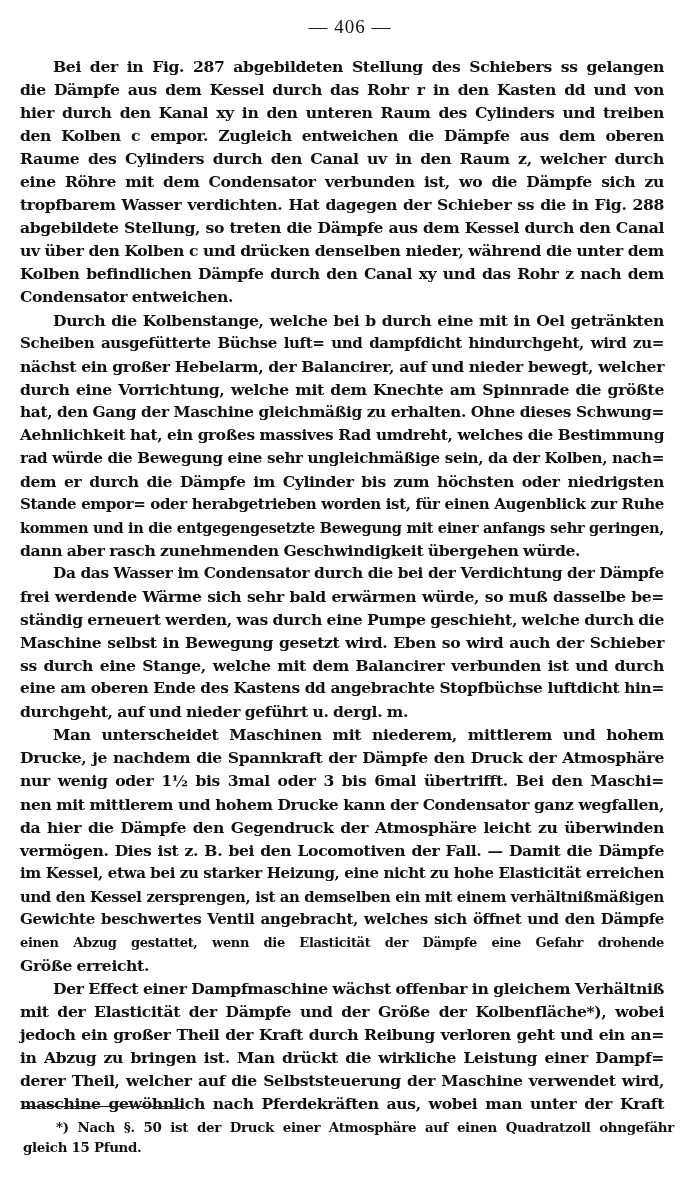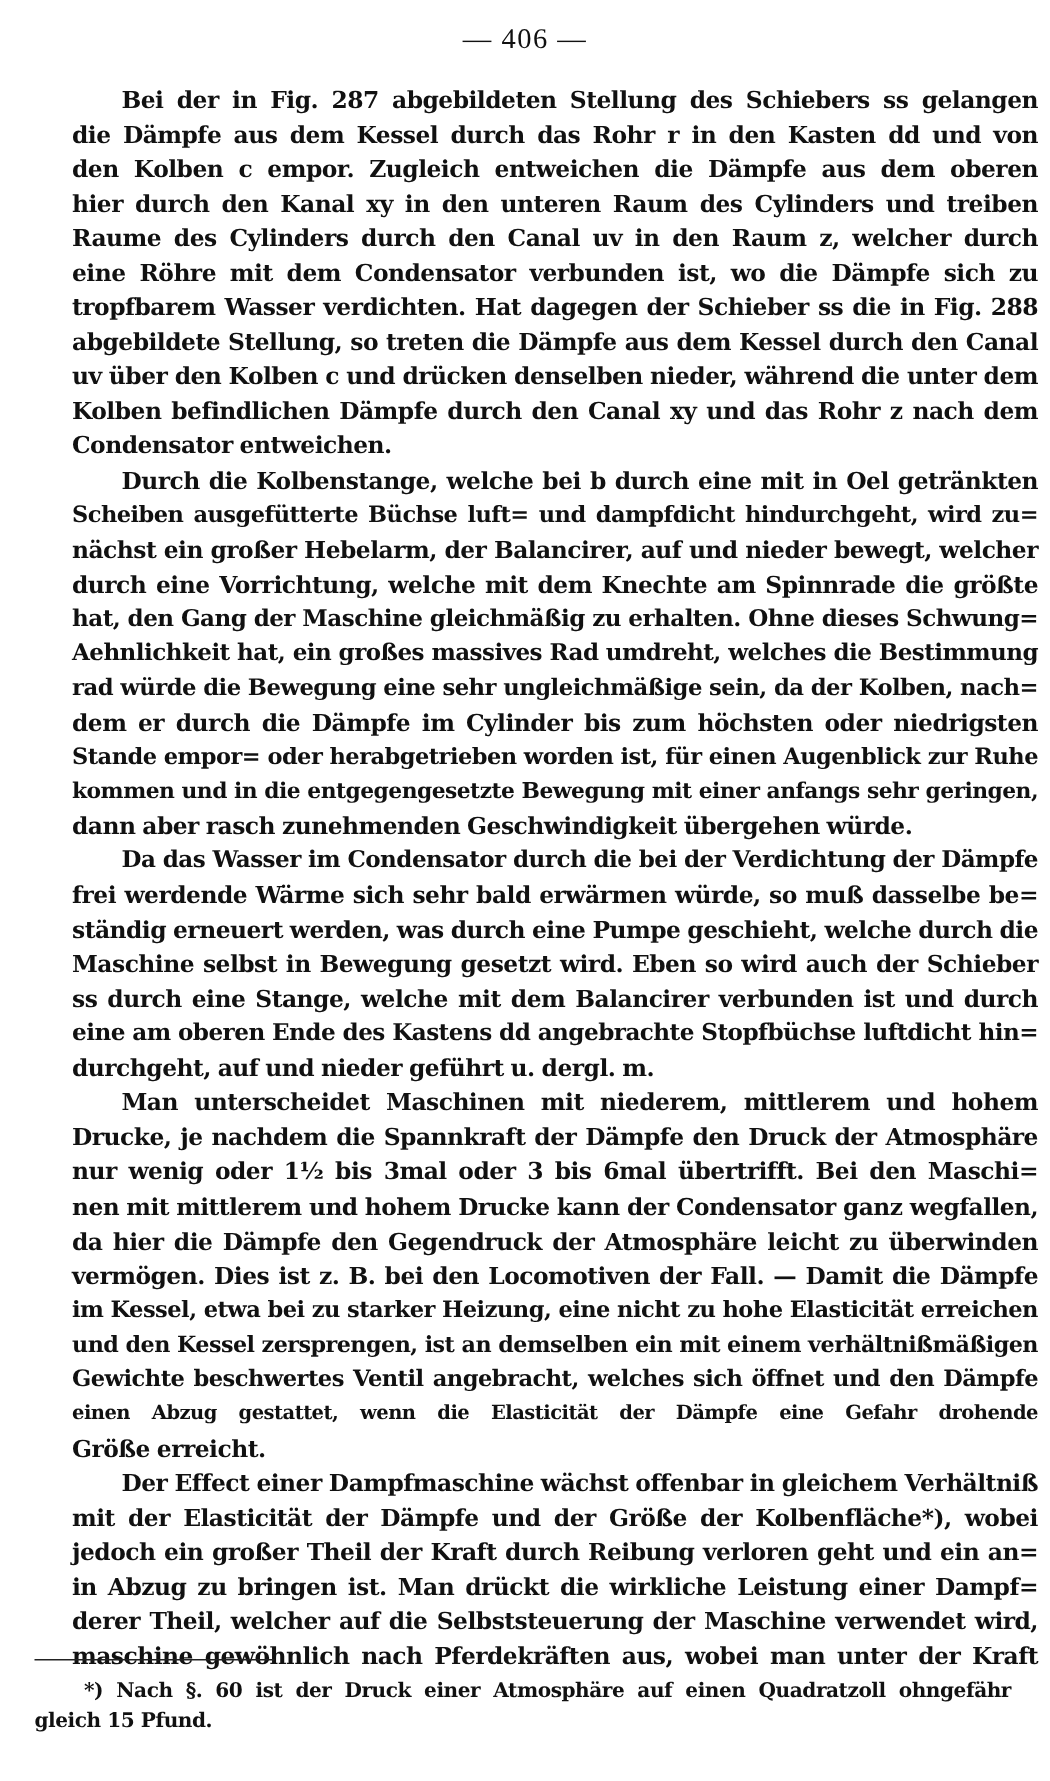--- a/index.html
+++ b/index.html
@@ -26,21 +26,21 @@
       top: 16px;
       left: 0;
       width: 700px;
       text-align: center;
       font-size: 19px;
       letter-spacing: 1px;
       font-family: "Liberation Serif", serif;
     }
     .body-text {
       position: absolute;
-      left: 48px;
+      left: 20px;
       top: 55px;
       width: 644px;
     }
     .line {
       display: block;
       height: 23.05px;
       line-height: 23.05px;
       font-size: 15.6px;
       font-weight: bold;
       white-space: nowrap;
@@ -89,22 +89,22 @@
 
 <div class="page">
 
   <div class="page-number">— 406 —</div>
 
   <div class="body-text">
 
     <div>
       <span class="line indent">Bei der in Fig. 287 abgebildeten Stellung des Schiebers ss gelangen</span>
       <span class="line">die Dämpfe aus dem Kessel durch das Rohr r in den Kasten dd und von</span>
+      <span class="line">hier durch den Kanal xy in den unteren Raum des Cylinders und treiben</span>
       <span class="line">den Kolben c empor. Zugleich entweichen die Dämpfe aus dem oberen</span>
-      <span class="line">hier durch den Kanal xy in den unteren Raum des Cylinders und treiben</span>
       <span class="line">Raume des Cylinders durch den Canal uv in den Raum z, welcher durch</span>
       <span class="line">eine Röhre mit dem Condensator verbunden ist, wo die Dämpfe sich zu</span>
       <span class="line">tropfbarem Wasser verdichten. Hat dagegen der Schieber ss die in Fig. 288</span>
       <span class="line">abgebildete Stellung, so treten die Dämpfe aus dem Kessel durch den Canal</span>
       <span class="line">uv über den Kolben c und drücken denselben nieder, während die unter dem</span>
       <span class="line">Kolben befindlichen Dämpfe durch den Canal xy und das Rohr z nach dem</span>
       <span class="line last">Condensator entweichen.</span>
     </div>
 
     <div>
@@ -152,17 +152,17 @@
       <span class="line">in Abzug zu bringen ist. Man drückt die wirkliche Leistung einer Dampf=</span>
       <span class="line">derer Theil, welcher auf die Selbststeuerung der Maschine verwendet wird,</span>
       <span class="line">maschine gewöhnlich nach Pferdekräften aus, wobei man unter der Kraft</span>
     </div>
 
   </div>
 
   <div class="footnote-rule"></div>
 
   <div class="footnote">
-    <span class="fn-line indent">*) Nach §. 60 ist der Druck einer Atmosphäre auf einen Quadratzoll ohngefähr</span>
+    <span class="fn-line indent">*) Nach §. 50 ist der Druck einer Atmosphäre auf einen Quadratzoll ohngefähr</span>
     <span class="fn-line last">gleich 15 Pfund.</span>
   </div>
 
 </div>
 
 </body></html>

